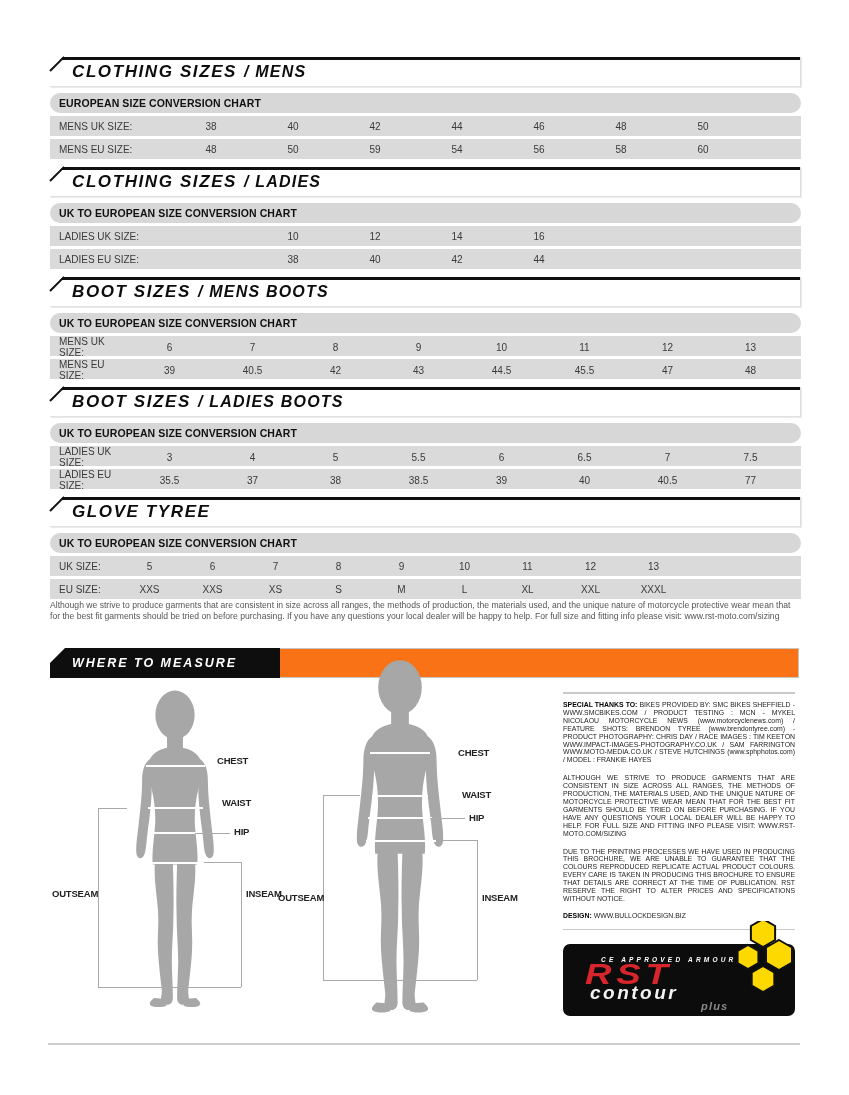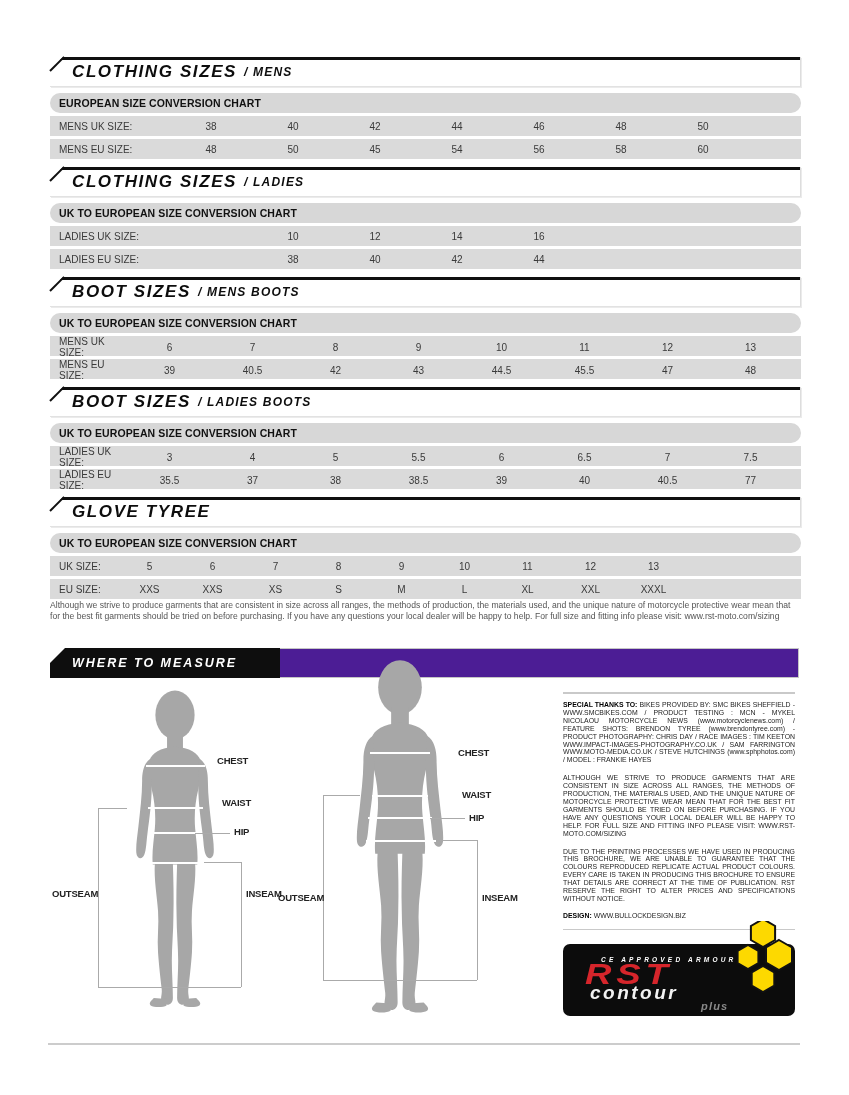--- a/index.html
+++ b/index.html
@@ -10,32 +10,32 @@
   .size-table{margin-bottom:8px;}
   .sec-head{position:relative;height:30px;background:#fff;border-right:1px solid #ddd;
             border-bottom:1px solid #e2e2e2;box-shadow:1px 1px 0 rgba(0,0,0,.08);
             display:flex;align-items:center;padding-left:22px;box-sizing:border-box;}
   .top-line{position:absolute;left:0;right:0;top:0;height:3px;background:#101010;}
   .cut{position:absolute;left:-1px;top:-1px;width:15px;height:15px;background:#fff;
        clip-path:polygon(0 0,100% 0,0 100%);}
   .cut-line{position:absolute;left:0;top:13px;width:20px;height:2px;background:#101010;
             transform:rotate(-45deg);transform-origin:0 50%;}
   .t-strong{font-style:italic;font-weight:900;font-size:17px;letter-spacing:1.6px;color:#0d0d0d;}
-  .t-light{font-style:italic;font-weight:600;font-size:12px;letter-spacing:1.2px;color:#0d0d0d;margin-left:7px;}
+  .t-light{font-style:italic;font-weight:600;font-size:16px;letter-spacing:1.2px;color:#0d0d0d;margin-left:7px;}
   .sub{margin-top:6px;height:20px;line-height:20px;background:#d7d7d7;color:#111;
        font-weight:bold;font-size:10.5px;padding-left:9px;letter-spacing:.1px;border-radius:10px;}
   .trow{margin-top:3px;height:20px;background:#dadada;display:grid;align-items:center;}
   .lbl{font-size:10px;color:#3a3a3a;padding-left:9px;}
   .cell{font-size:10px;color:#3a3a3a;text-align:center;}
   
   .disclaimer{position:absolute;left:50px;top:600px;width:749px;font-size:8.6px;
               line-height:11px;color:#555;margin:0;}
   
   .measure{position:absolute;left:50px;top:648px;width:751px;height:400px;}
-  .strip{position:absolute;left:0;top:0;width:747px;height:28px;background:#4c1d95;border:1px solid #c5c5c5;}
+  .strip{position:absolute;left:0;top:0;width:747px;height:28px;background:#f97316;border:1px solid #c5c5c5;}
   .strip-black{position:absolute;left:-1px;top:-1px;width:230px;height:30px;background:#0e0e0e;
                display:flex;align-items:center;padding-left:22px;box-sizing:border-box;}
   .strip-cut{position:absolute;left:0;top:0;width:15px;height:15px;background:#fff;
              clip-path:polygon(0 0,100% 0,0 100%);}
   .strip-title{font-style:italic;font-weight:900;font-size:12.5px;letter-spacing:2px;color:#fff;}
   .fig{position:absolute;}
   .fig-shape{fill:#a7a7a7;}
   .mline{position:absolute;height:2px;background:#fff;}
   .bracket{position:absolute;background:#aaa;}
   .mlabel{position:absolute;font-size:9.5px;font-weight:bold;color:#222;letter-spacing:-.2px;white-space:nowrap;}
@@ -85,21 +85,21 @@
           <span class="cell">44</span>
           <span class="cell">46</span>
           <span class="cell">48</span>
           <span class="cell">50</span>
           <span></span>
         </div>
         <div class="trow" style="grid-template-columns: 120px repeat(7, 82px) 1fr;">
           <span class="lbl">MENS EU SIZE:</span>
           <span class="cell">48</span>
           <span class="cell">50</span>
-          <span class="cell">45</span>
+          <span class="cell">59</span>
           <span class="cell">54</span>
           <span class="cell">56</span>
           <span class="cell">58</span>
           <span class="cell">60</span>
           <span></span>
         </div>
       </section>
       <section class="size-table">
         <div class="sec-head">
           <i class="top-line"></i>

